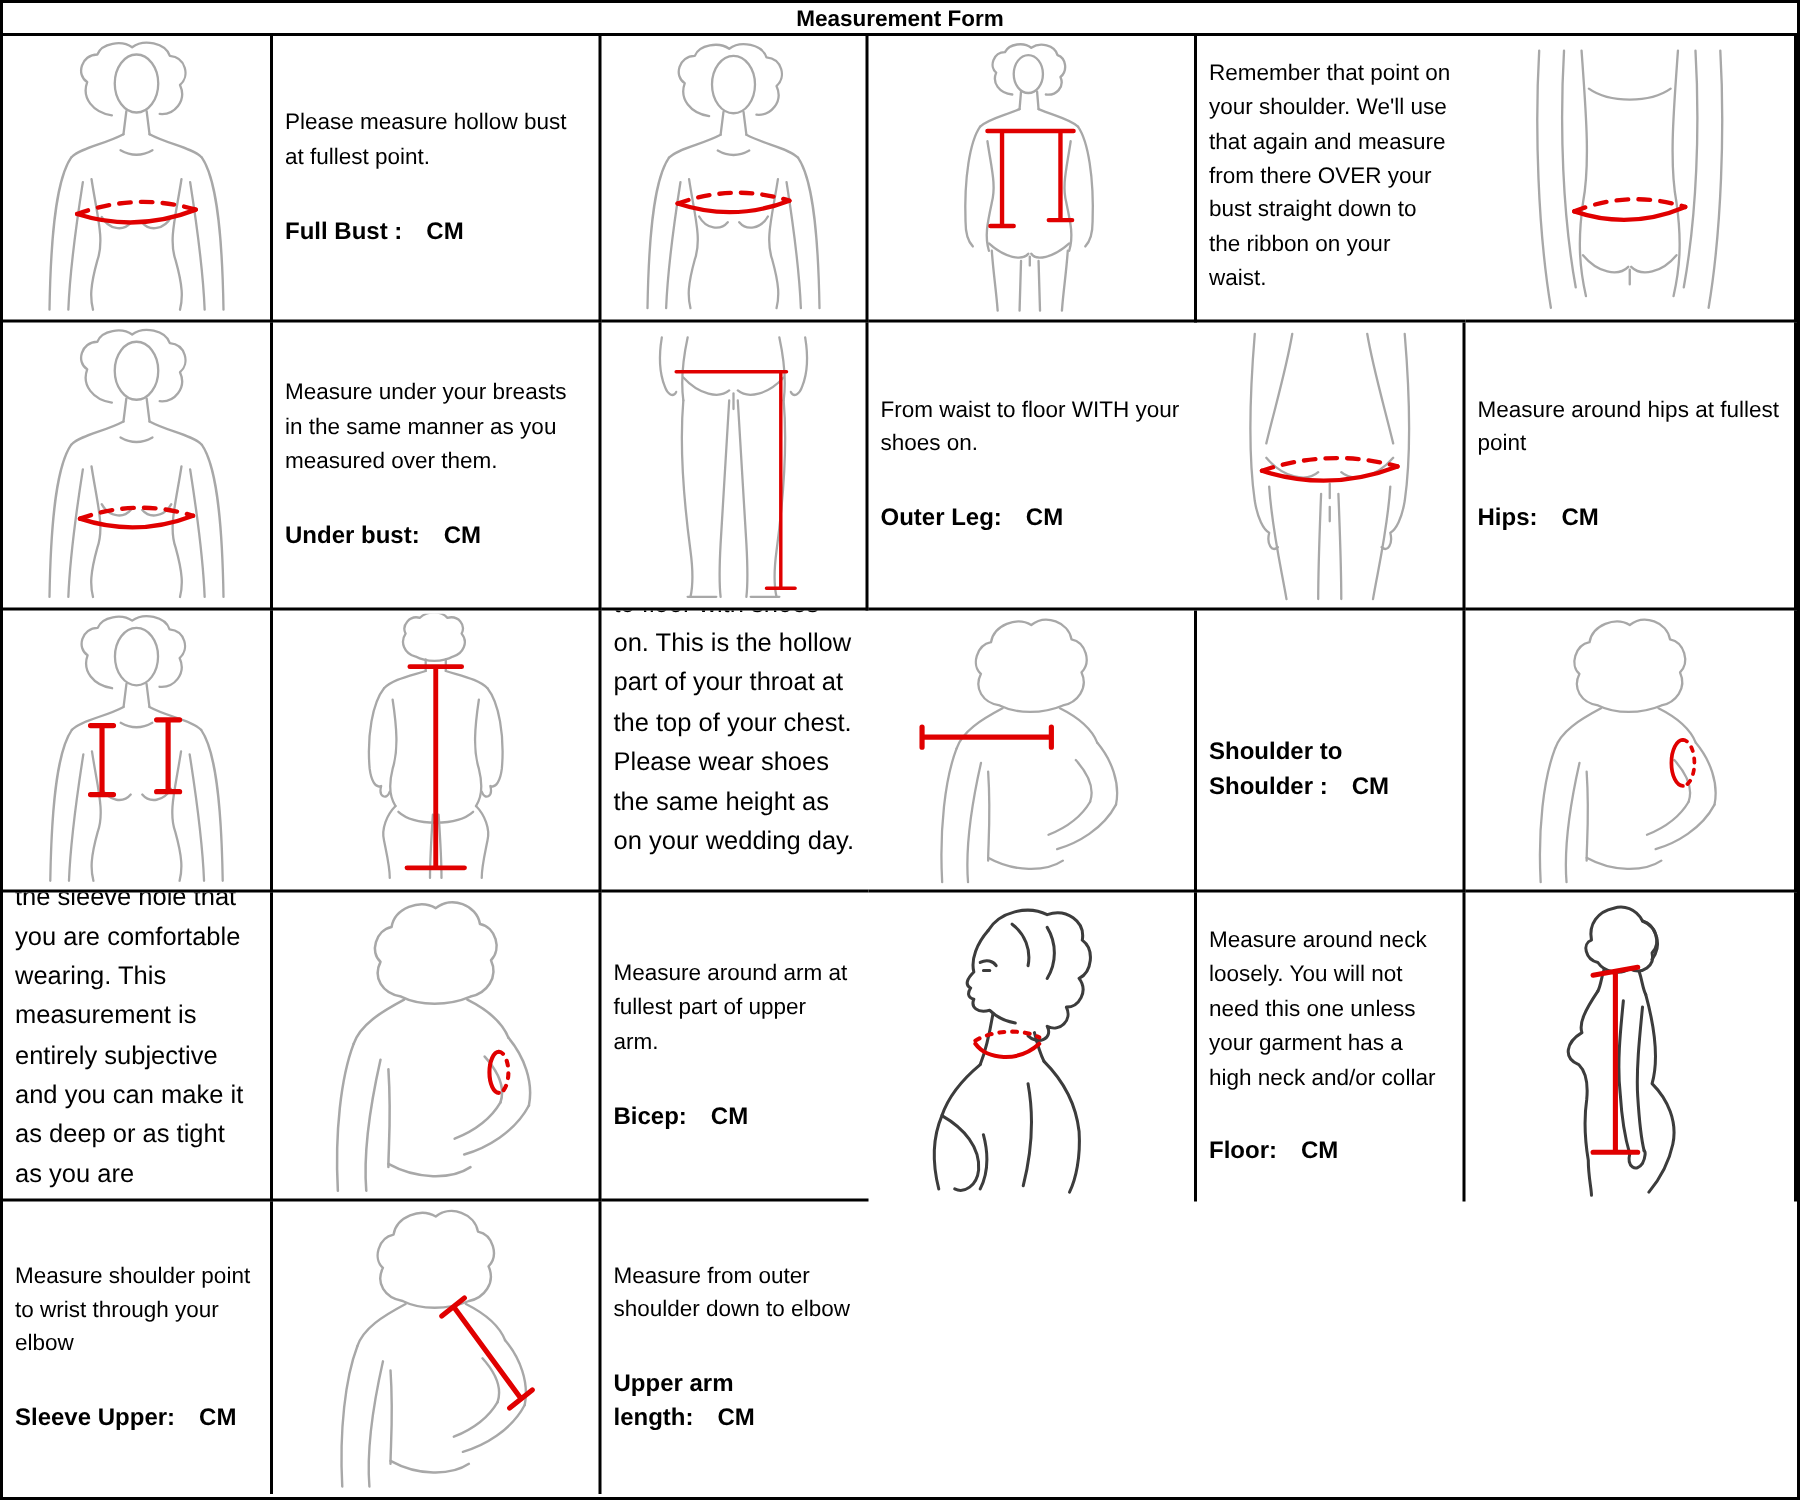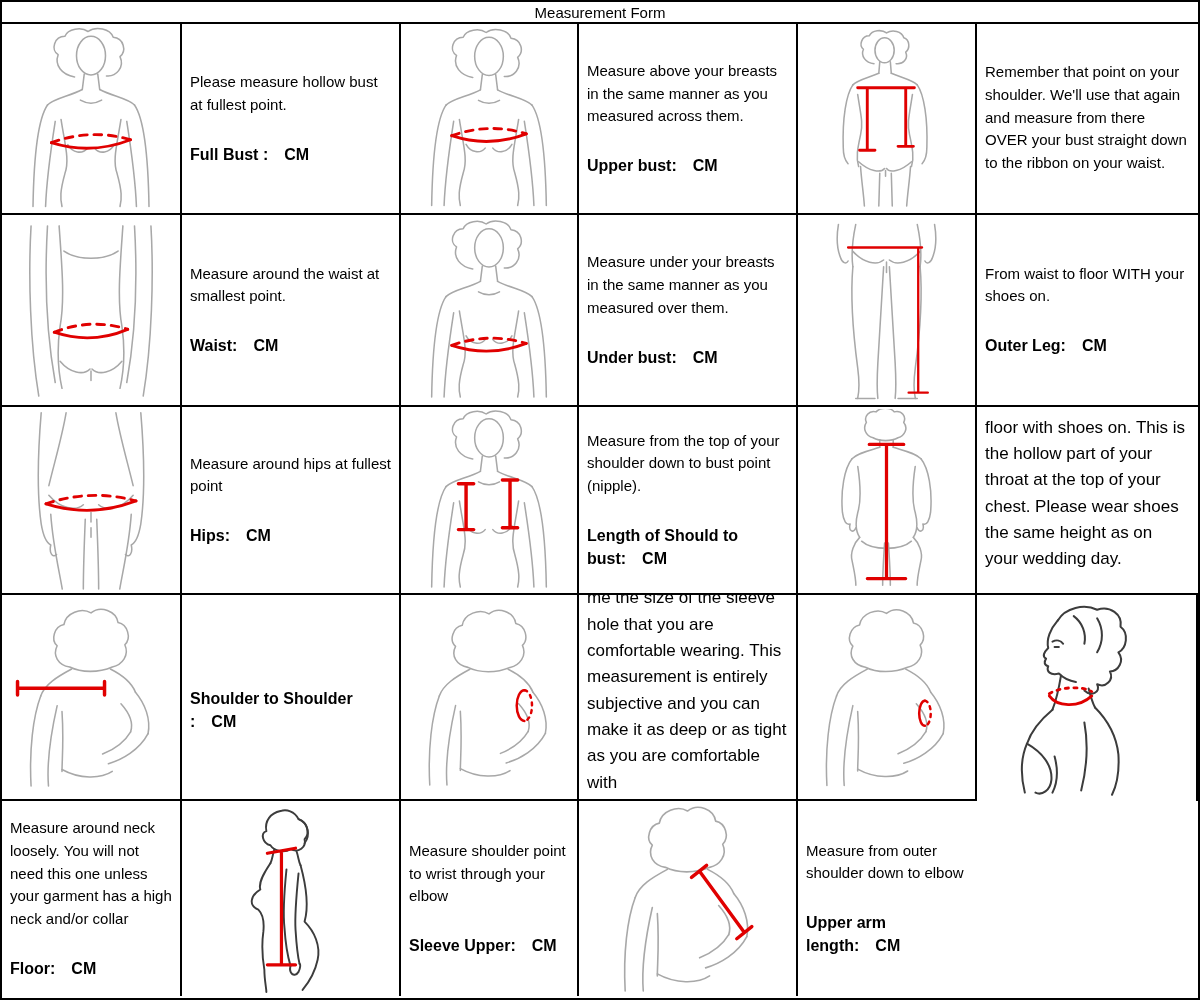--- a/index.html
+++ b/index.html
@@ -6,21 +6,21 @@
     --measure:#e00000;
     --outline:#a8a8a8;
     --outline-dark:#3c3c3c;
     --border:#000000;
     --text:#000000;
     --bg:#ffffff;
   }
   *{box-sizing:border-box;margin:0;padding:0}
   body{background:var(--bg);font-family:"Liberation Sans","DejaVu Sans",sans-serif;color:var(--text)}
   .form{width:1200px;height:1000px;border:2px solid var(--border);background:var(--bg)}
-  .titlebar{height:22px;border-bottom:2px solid var(--border);display:flex;align-items:center;justify-content:center;font-weight:normal;font-size:15px}
+  .titlebar{height:22px;border-bottom:2px solid var(--border);display:flex;align-items:center;justify-content:center;font-weight:bold;font-size:15px}
   .grid{display:grid;grid-template-columns:180px 219px 178px 219px 179px 221px;grid-template-rows:191px 192px 188px 206px 195px}
   .cell{border-right:2px solid var(--border);border-bottom:2px solid var(--border);overflow:hidden}
   .cell.lastcol{border-right:none}
   .cell.lastrow{border-bottom:none}
   .fcell{display:flex;align-items:center;justify-content:center;padding:2px}
   .fcell svg{width:100%;height:100%}
   .tcell{padding:4px 8px;display:flex;flex-direction:column;justify-content:center;font-size:15px;line-height:1.52}
   .tcell .lblrow{margin-top:26px;font-weight:bold;font-size:16px;line-height:1.45}
   .tcell .unit{margin-left:16px}
   .tcell.tight{justify-content:center;padding-top:3px}
@@ -163,45 +163,37 @@
       <div class="desc">Please measure hollow bust at fullest point.</div>
       <div class="lblrow"><span>Full Bust :</span><span class="unit">CM</span></div>
     </div>
     <div class="cell fcell">
       <svg viewBox="0 0 180 190">
         <use href="#sym-torso"></use>
         <path class="red" d="M51,113 Q90,126 129,111"></path>
           <path class="redd" d="M51,113 Q90,99 129,111"></path>
       </svg>
     </div>
-    <div class="cell tcell">
-      <div class="desc">Measure above your breasts in the same manner as you measured across them.</div>
-      <div class="lblrow"><span>Upper bust:</span><span class="unit">CM</span></div>
-    </div>
     <div class="cell fcell">
       <svg viewBox="0 0 180 190">
         <use href="#sym-smallbody"></use>
         <path class="red" d="M60,63 L119,63 M70,63 L70,128 M62,128 L78,128 M110,63 L110,124 M102,124 L118,124"></path>
       </svg>
     </div>
     <div class="cell tcell tight lastcol">
       <div class="desc">Remember that point on your shoulder. We'll use that again and measure from there OVER your bust straight down to the ribbon on your waist.</div>
     </div>
 
     <div class="cell fcell">
       <svg viewBox="0 0 180 190">
         <use href="#sym-armless"></use>
         <path class="red" d="M52,118 Q90,131 128,115"></path>
           <path class="redd" d="M52,118 Q90,103 128,115"></path>
       </svg>
     </div>
-    <div class="cell tcell">
-      <div class="desc">Measure around the waist at smallest point.</div>
-      <div class="lblrow"><span>Waist:</span><span class="unit">CM</span></div>
-    </div>
     <div class="cell fcell">
       <svg viewBox="0 0 180 190">
         <use href="#sym-torso"></use>
         <path class="red" d="M51,132 Q90,145 129,130"></path>
           <path class="redd" d="M51,132 Q90,118 129,130"></path>
       </svg>
     </div>
     <div class="cell tcell">
       <div class="desc">Measure under your breasts in the same manner as you measured over them.</div>
       <div class="lblrow"><span>Under bust:</span><span class="unit">CM</span></div>
@@ -227,24 +219,20 @@
     <div class="cell tcell">
       <div class="desc">Measure around hips at fullest point</div>
       <div class="lblrow"><span>Hips:</span><span class="unit">CM</span></div>
     </div>
     <div class="cell fcell">
       <svg viewBox="0 0 180 190">
         <use href="#sym-torso"></use>
         <path class="red" style="stroke-width:3.6" d="M58,78 L74,78 M66,78 L66,126 M58,126 L74,126 M104,74 L120,74 M112,74 L112,124 M104,124 L120,124"></path>
       </svg>
     </div>
-    <div class="cell tcell">
-      <div class="desc">Measure from the top of your shoulder down to bust point (nipple).</div>
-      <div class="lblrow"><span>Length of Should to bust:</span><span class="unit">CM</span></div>
-    </div>
     <div class="cell fcell">
       <svg viewBox="0 0 180 190">
         <use href="#sym-fullback"></use>
         <path class="red" style="stroke-width:3.4" d="M72,37 L108,37 M90,37 L90,177 M70,177 L110,177"></path>
       </svg>
     </div>
     <div class="cell tcell small lastcol">
       <div class="desc">Measure from hollow to floor with shoes on. This is the hollow part of your throat at the top of your chest. Please wear shoes the same height as on your wedding day.</div>
       <div class="lblrow"><span>Hollow to Floor :</span><span class="unit">CM</span></div>
     </div>
@@ -269,20 +257,24 @@
       <div class="desc">This measurement gives me the size of the sleeve hole that you are comfortable wearing. This measurement is entirely subjective and you can make it as deep or as tight as you are comfortable with</div>
       <div class="lblrow"><span>Arms eye:</span><span class="unit">CM</span></div>
     </div>
     <div class="cell fcell">
       <svg viewBox="0 0 180 190">
         <use href="#sym-back"></use>
         <path class="red" style="stroke-width:2.6" d="M130,99 A6,13 0 0 0 130,125"></path>
         <path class="redd2" d="M130,99 A6,13 0 0 1 130,125"></path>
       </svg>
     </div>
+    <div class="cell tcell lastcol">
+      <div class="desc">Measure around arm at fullest part of upper arm.</div>
+      <div class="lblrow"><span>Bicep:</span><span class="unit">CM</span></div>
+    </div>
 
     <div class="cell fcell lastrow">
       <svg viewBox="0 0 180 190">
         <use href="#sym-profile"></use>
         <path class="red" style="stroke-width:2.6" d="M55,93 C62,103 82,105 95,93"></path>
         <path class="redd2" d="M55,91 C64,85 84,83 95,89"></path>
       </svg>
     </div>
     <div class="cell tcell lastrow">
       <div class="desc">Measure around neck loosely. You will not need this one unless your garment has a high neck and/or collar</div>

